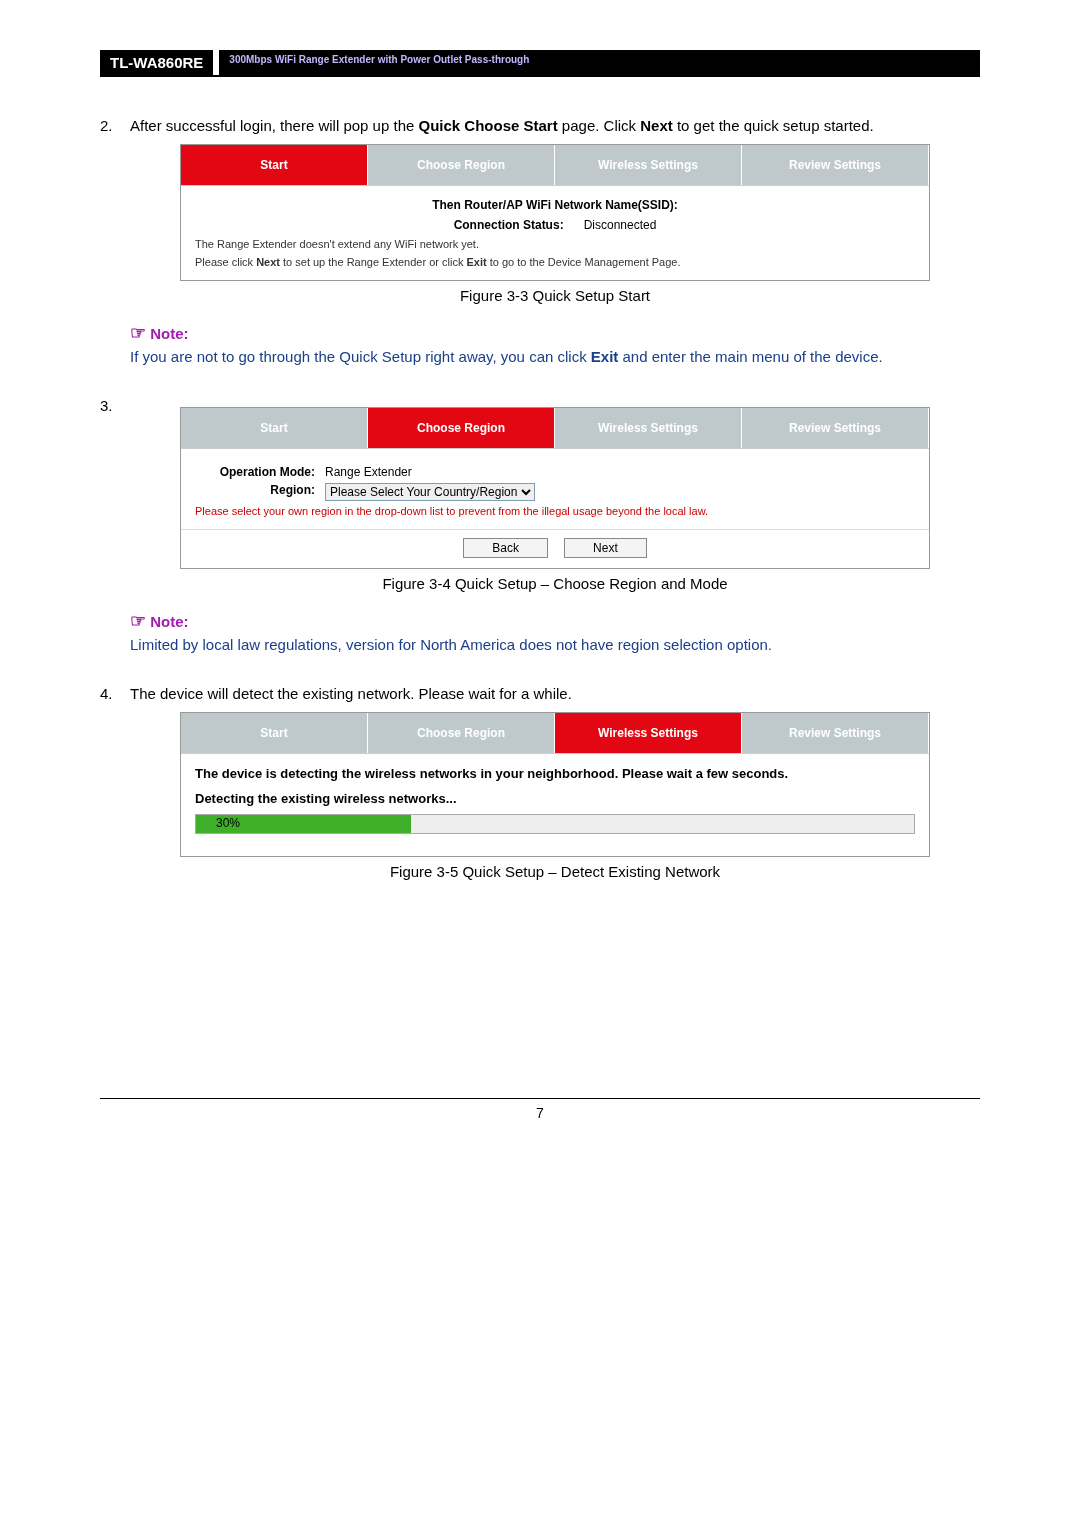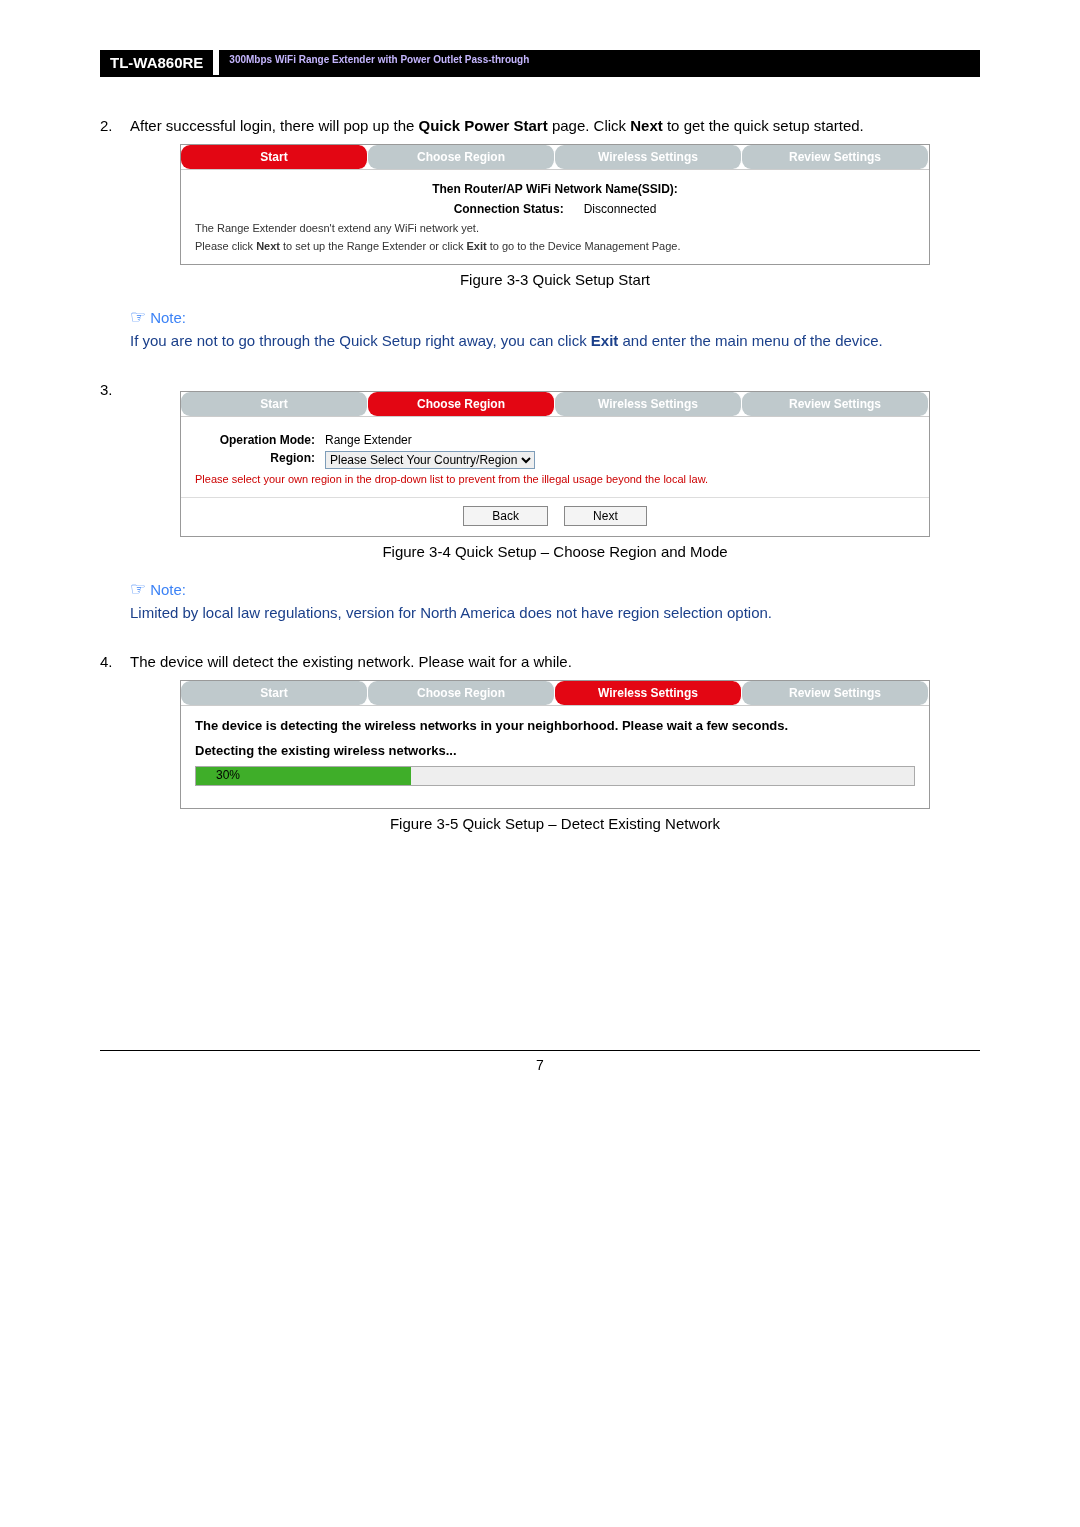--- a/index.html
+++ b/index.html
@@ -62,25 +62,24 @@
     border: 1px solid #999;
     margin: 10px 50px 6px 50px;
     background: #fff;
   }
   .tabs {
     display: flex;
   }
   .tab {
     flex: 1;
     text-align: center;
-    padding: 5px 0;
+    padding: 13px 0;
     font-size: 12px;
     font-weight: bold;
     border-right: 1px solid #fff;
-    border-radius: 9px;
   }
   .tab.active { background: #e30613; color: #fff; }
   .tab.inactive { background: #bfc9cc; color: #fff; }
   .fig-inner {
     border-top: 1px solid #ccc;
     padding: 12px 14px;
     font-size: 12px;
   }
   .fig-inner .lbl { font-weight: bold; }
   .status-row { text-align: center; margin: 6px 0; }
@@ -97,22 +96,22 @@
     padding: 2px 28px;
     font-size: 12px;
     margin: 0 6px;
   }
   .caption {
     text-align: center;
     font-size: 15px;
     margin: 6px 0 18px 0;
   }
   .note-head {
-    color: #3b82f6;
-    font-weight: normal;
+    color: #a21caf;
+    font-weight: bold;
     font-size: 15px;
     margin: 6px 0 4px 0;
   }
   .note-head .hand { font-size: 18px; margin-right: 4px; }
   .note-body {
     color: #1a3f8a;
     font-size: 15px;
     text-align: justify;
     margin-bottom: 14px;
   }
@@ -162,21 +161,21 @@
     <span class="model-gap"></span>
     <span class="model-desc">300Mbps WiFi Range Extender with Power Outlet Pass-through</span>
   </div>
 
   <ol class="outer">
 
     <li>
       <div class="num">2.</div>
       <div class="content">
         <p>
-          <span>After successful login, there will pop up the </span><b>Quick Power Start</b><span> page. Click </span><b>Next</b><span> to get the quick setup started.</span>
+          <span>After successful login, there will pop up the </span><b>Quick Choose Start</b><span> page. Click </span><b>Next</b><span> to get the quick setup started.</span>
         </p>
 
         <div class="figbox">
           <div class="tabs">
             <div class="tab active">Start</div>
             <div class="tab inactive">Choose Region</div>
             <div class="tab inactive">Wireless Settings</div>
             <div class="tab inactive">Review Settings</div>
           </div>
           <div class="fig-inner">

